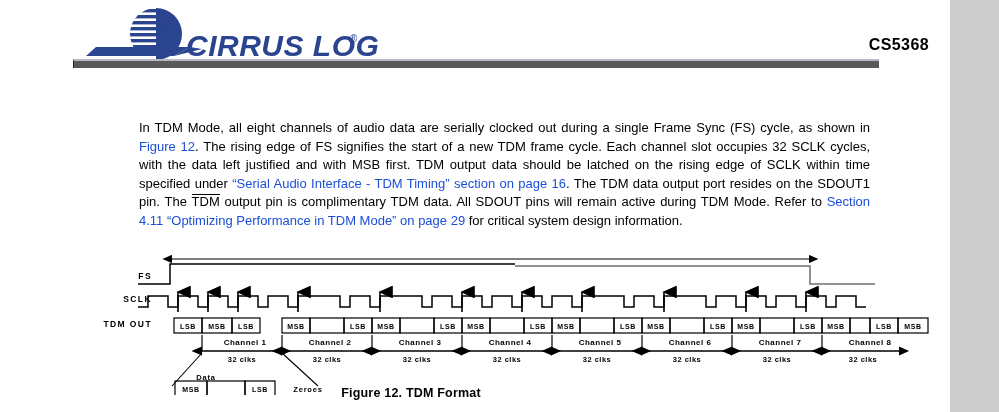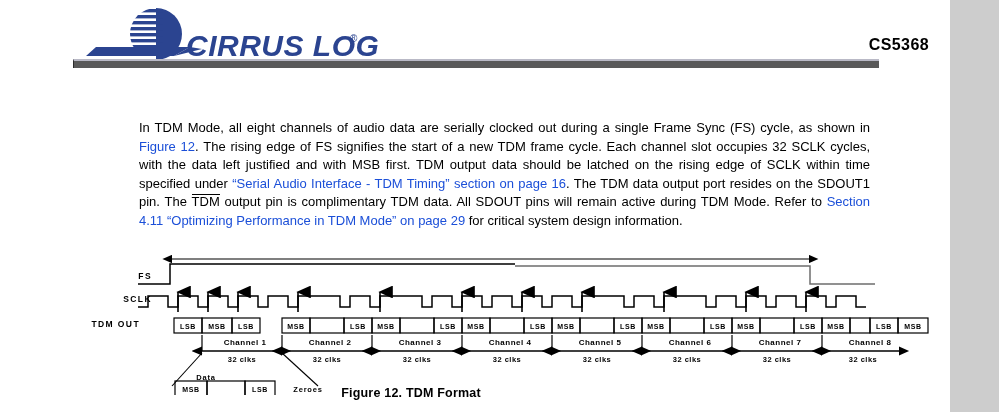--- a/index.html
+++ b/index.html
@@ -109,21 +109,21 @@
 
 
   <p class="body-copy">
     <span>In TDM Mode, all eight channels of audio data are serially clocked out during a single Frame Sync (FS) cycle, as shown in </span><span class="lnk">Figure 12</span><span>. The rising edge of FS signifies the start of a new TDM frame cycle. Each channel slot occupies 32 SCLK cycles, with the data left justified and with MSB first. TDM output data should be latched on the rising edge of SCLK within time specified under </span><span class="lnk">“Serial Audio Interface - TDM Timing” section on page 16</span><span>. The TDM data output port resides on the SDOUT1 pin. The </span><span class="ovl">TDM</span><span> output pin is complimentary TDM data. All SDOUT pins will remain active during TDM Mode. Refer to </span><span class="lnk">Section 4.11 “Optimizing Performance in TDM Mode” on page 29</span><span> for critical system design information.</span>
   </p>
 
   <div class="fig">
 
     <div class="sig-label" style="left:60px;top:21px;width:72px;">FS</div>
     <div class="sig-label" style="left:60px;top:44px;width:72px;">SCLK</div>
-    <div class="sig-label" style="left:30px;top:69px;width:90px;">TDM OUT</div>
+    <div class="sig-label" style="left:42px;top:69px;width:90px;">TDM OUT</div>
 
     <svg width="950" height="145" viewBox="0 0 950 145">
       <defs>
         <marker id="arrL" markerWidth="9" markerHeight="7" refX="8" refY="3.5" orient="auto">
             <path d="M8,0 L0,3.5 L8,7 Z" fill="#000"></path>
           </marker>
         <marker id="arrR" markerWidth="9" markerHeight="7" refX="1" refY="3.5" orient="auto">
             <path d="M0,0 L8,3.5 L0,7 Z" fill="#000"></path>
           </marker>
         <marker id="arrUp" markerWidth="8" markerHeight="9" refX="4" refY="1" orient="auto">

